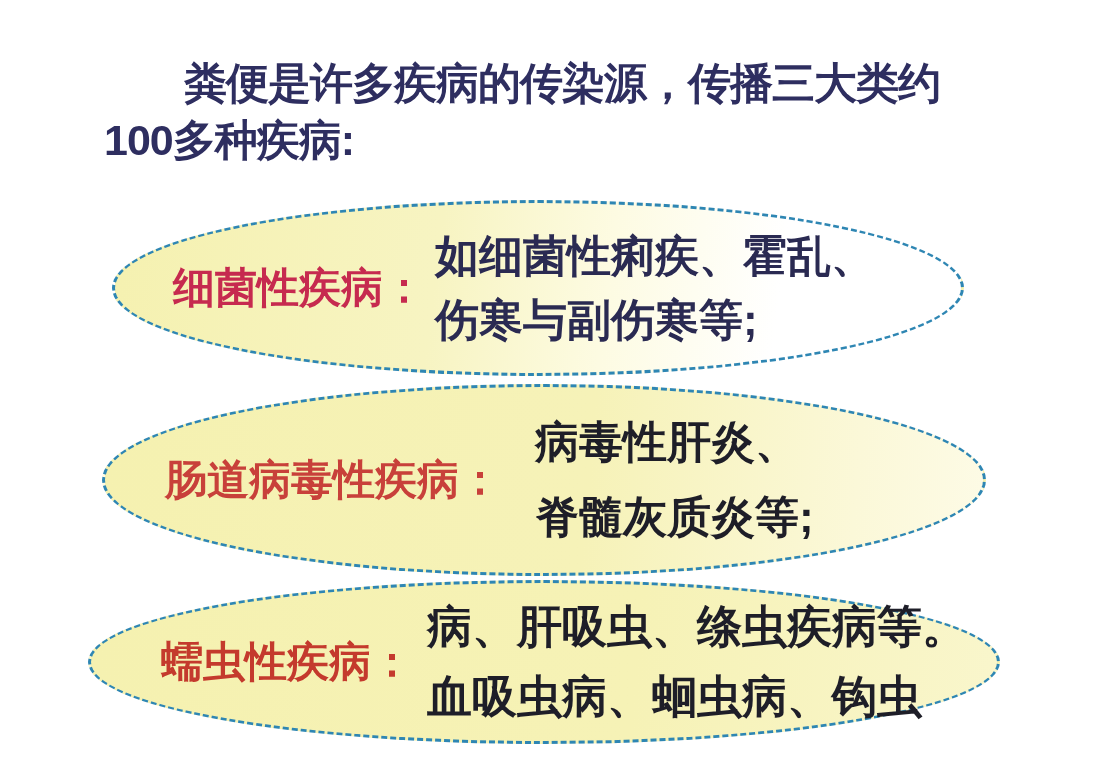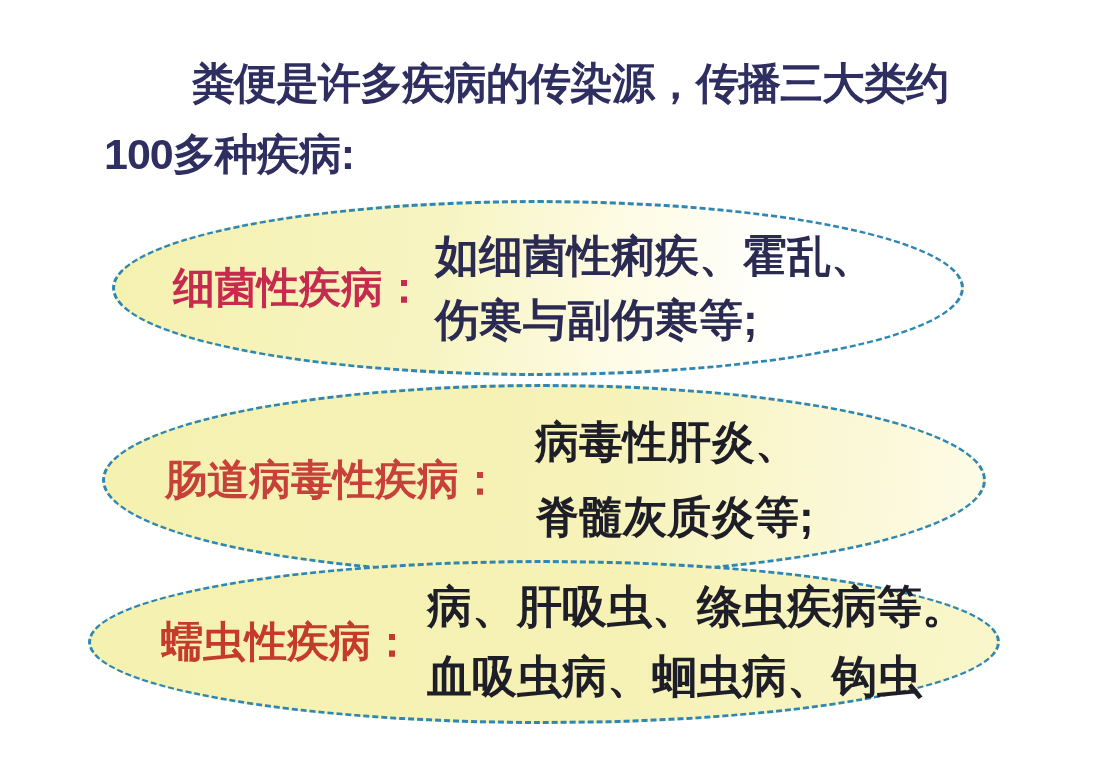--- a/index.html
+++ b/index.html
@@ -17,42 +17,42 @@
   }
   
   .intro-line {
     position: absolute;
     font-size: 43px;
     font-weight: 600;
     color: #2e2e60;
     letter-spacing: -1px;
     white-space: nowrap;
   }
-  .intro-line1 { left: 192px; top: 55px; }
-  .intro-line2 { left: 104px; top: 126px; }
+  .intro-line1 { left: 184px; top: 55px; }
+  .intro-line2 { left: 104px; top: 112px; }
 
   
   .bubble {
     position: absolute;
     border: 3px dashed #2e86b3;
     border-radius: 50%;
     display: flex;
     align-items: center;
     box-sizing: border-box;
   }
   .bubble.b1 {
     left: 112px; top: 200px; width: 852px; height: 176px;
     background: linear-gradient(97deg, #f5f1b0 0%, #f7f4c2 38%, #fdfbe2 58%, #ffffff 78%);
   }
   .bubble.b2 {
     left: 102px; top: 384px; width: 884px; height: 192px;
     background: linear-gradient(95deg, #f5f1b0 0%, #f6f2b8 55%, #fbf8d8 85%, #fdfbe6 100%);
   }
   .bubble.b3 {
-    left: 88px; top: 560px; width: 912px; height: 164px;
+    left: 88px; top: 580px; width: 912px; height: 164px;
     background: linear-gradient(95deg, #f5f1b0 0%, #f6f2b6 60%, #f9f6cc 100%);
   }
   .bubble-label {
     font-size: 42px;
     font-weight: bold;
     white-space: nowrap;
     flex: 0 0 auto;
   }
   .b1 .bubble-label { margin-left: 58px; color: #c62a4f; }
   .b2 .bubble-label { margin-left: 60px; color: #c8403a; }

